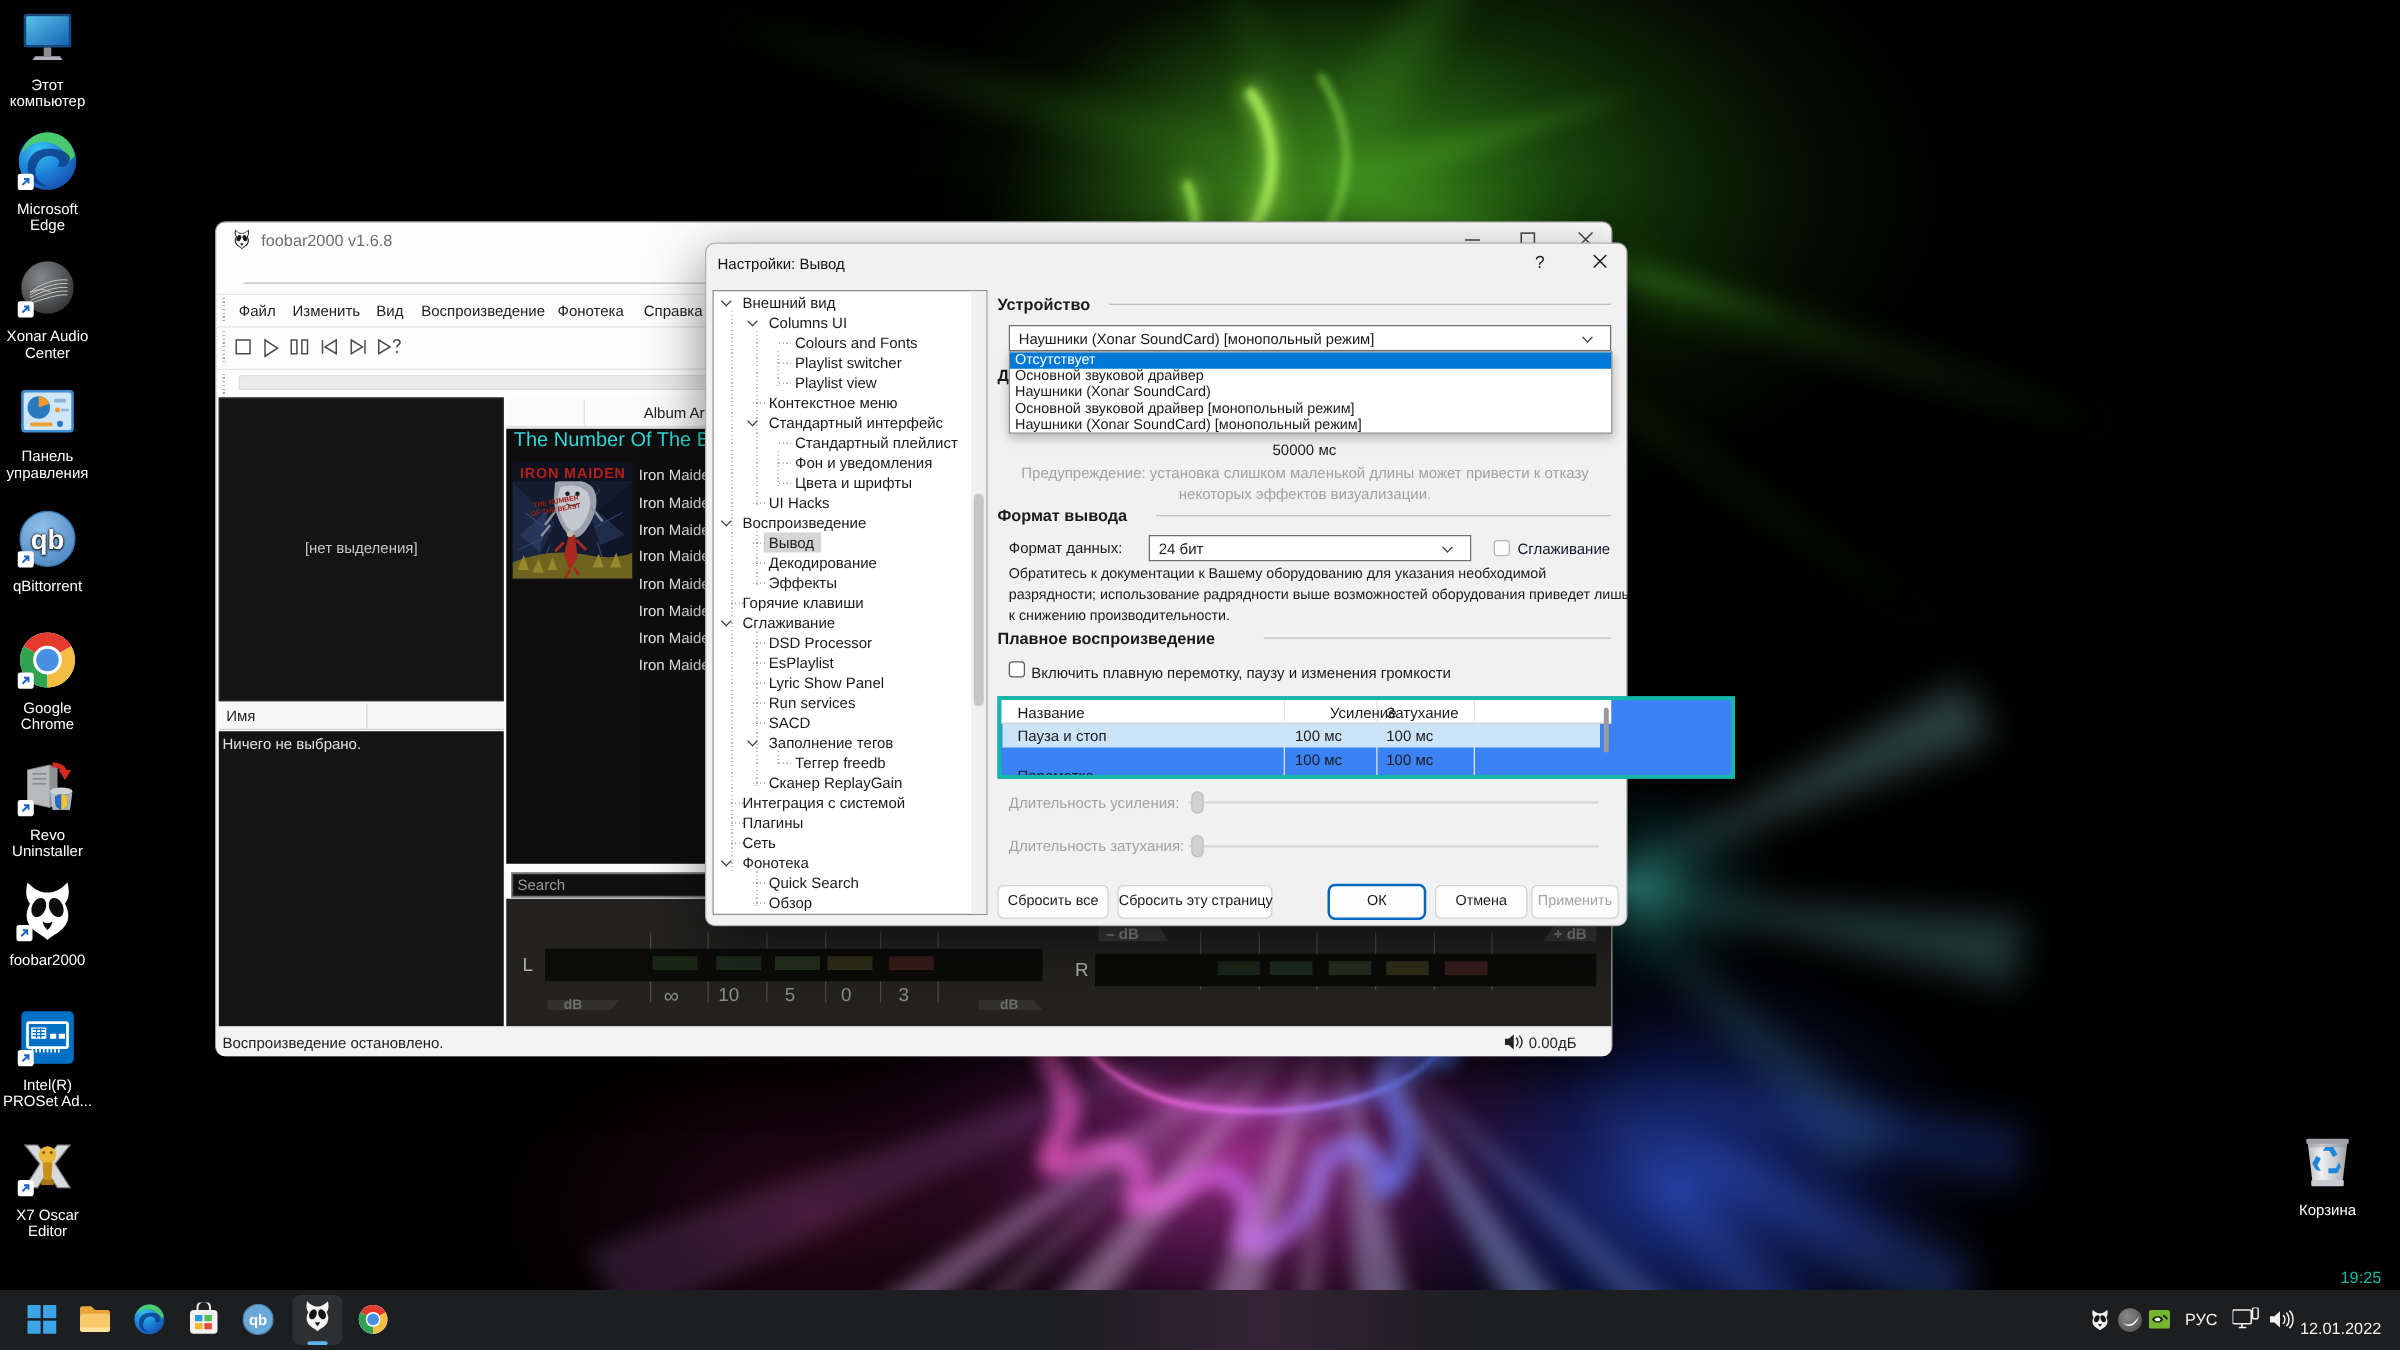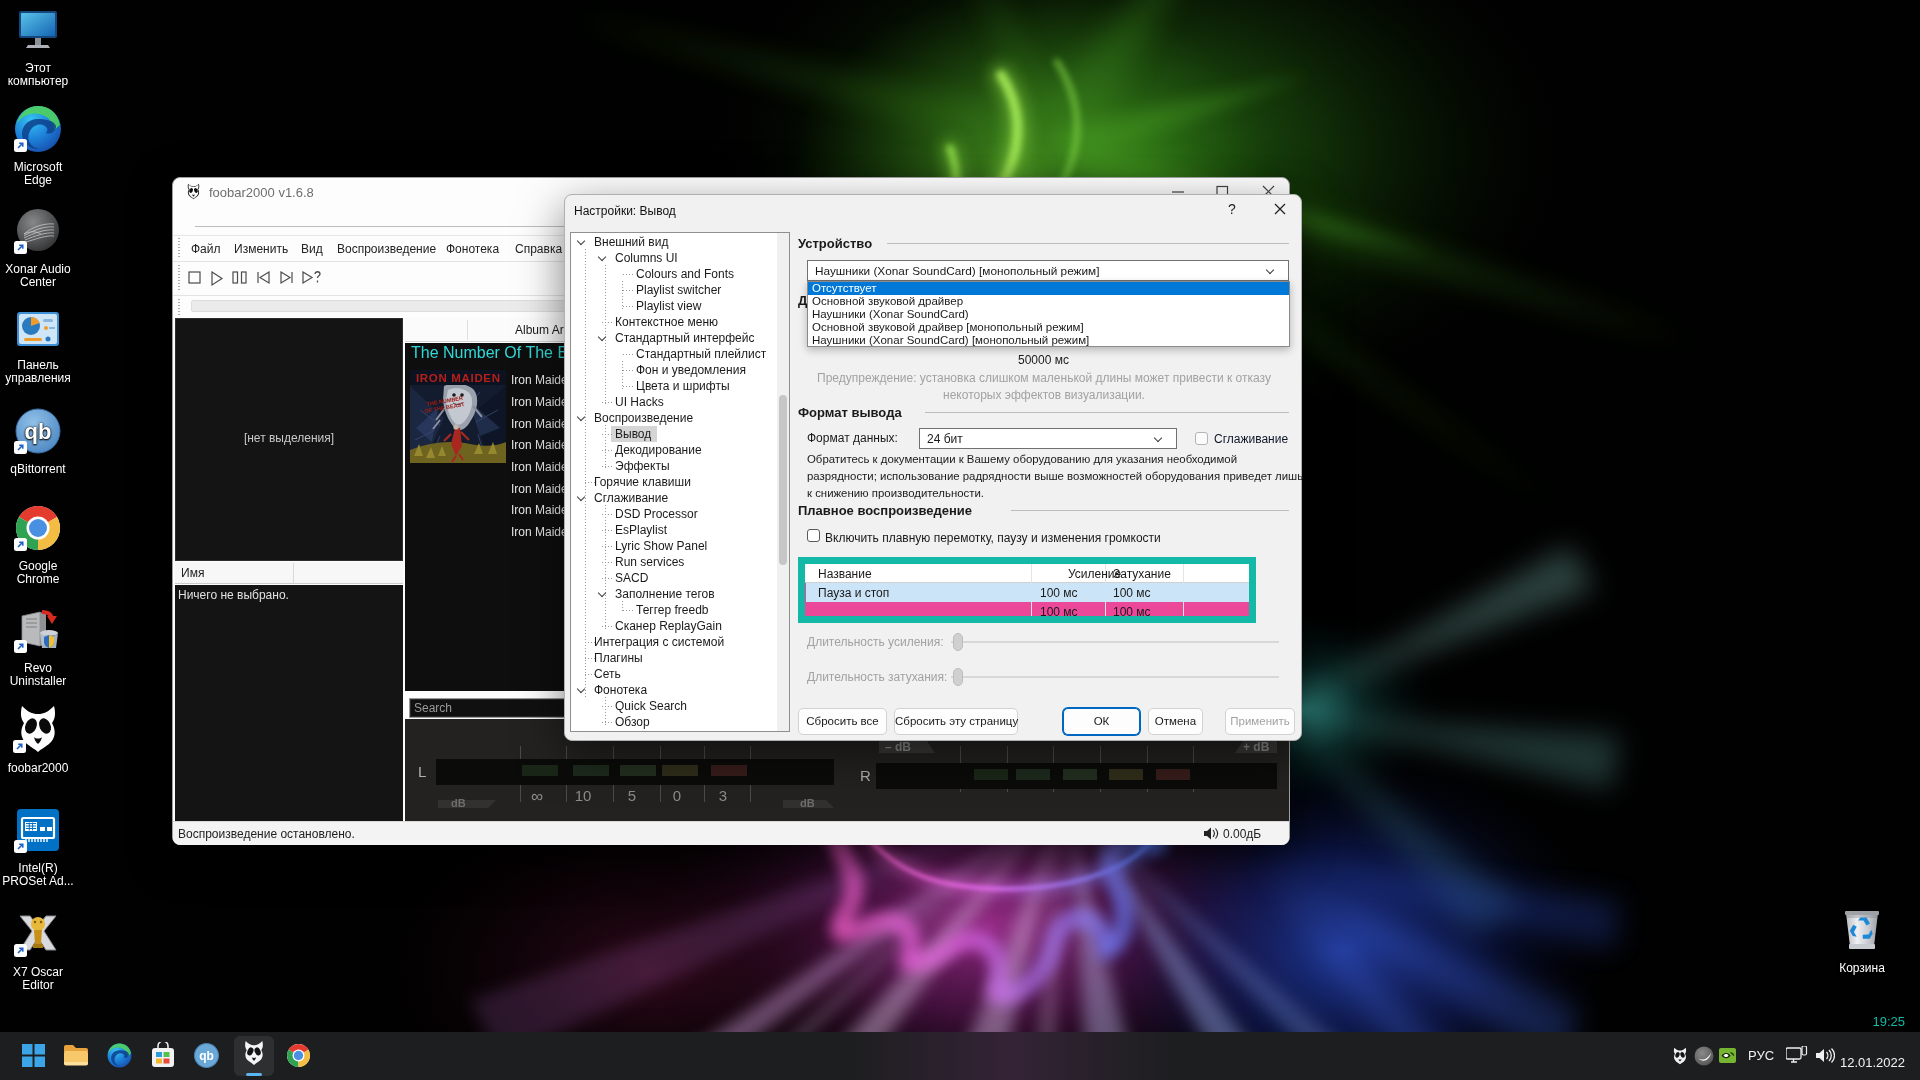--- a/index.html
+++ b/index.html
@@ -568,21 +568,21 @@
     <div class="chv" style="left:590px;top:240px;"></div>
     <div class="b" style="left:630px;top:237px;width:13px;height:13px;background:#fbfbfb;border:1px solid #b4b4b4;border-radius:3px;"></div>
     <div class="b" style="left:649px;top:237px;color:#0f172a;">Сглаживание</div>
     <div class="b" style="left:242px;top:258px;font-size:11.4px;">Обратитесь к документации к Вашему оборудованию для указания необходимой</div>
     <div class="b" style="left:242px;top:275px;font-size:11.4px;">разрядности; использование радрядности выше возможностей оборудования приведет лишь</div>
     <div class="b" style="left:242px;top:292px;font-size:11.4px;">к снижению производительности.</div>
     <div class="b" style="left:233px;top:308px;font-size:13px;font-weight:bold;">Плавное воспроизведение</div>
     <div class="b" style="left:446px;top:315px;width:278px;height:1px;background:#bdbdbd;"></div>
     <div class="b" style="left:242px;top:334px;width:13px;height:13px;background:#fff;border:1px solid #5a5a5a;border-radius:3px;"></div>
     <div class="b" style="left:260px;top:336px;">Включить плавную перемотку, паузу и изменения громкости</div>
-    <div class="b" style="left:233px;top:362px;width:458px;height:66px;background:#ec4899;border:7px solid #14b8a6;overflow:hidden;">
+    <div class="b" style="left:233px;top:362px;width:590px;height:66px;background:#3b82f6;border:3px solid #14b8a6;overflow:hidden;">
       <div class="b" style="left:0;top:0;width:488px;height:19px;background:#fff;border-bottom:1px solid #d0d0d0;"></div>
       <div class="b" style="left:226px;top:0;width:1px;height:63px;background:#e4e4e4;"></div>
       <div class="b" style="left:300px;top:0;width:1px;height:63px;background:#e4e4e4;"></div>
       <div class="b" style="left:378px;top:0;width:1px;height:63px;background:#e4e4e4;"></div>
       <div class="b" style="left:13px;top:3px;">Название</div>
       <div class="b" style="left:235px;top:3px;margin-left:28px;">Усиление</div>
       <div class="b" style="left:308px;top:3px;">Затухание</div>
       <div class="b" style="left:1px;top:19px;width:478px;height:19px;background:#cce4f7;"></div>
       <div class="b" style="left:13px;top:22px;">Пауза и стоп</div>
       <div class="b" style="left:235px;top:22px;">100 мс</div>
@@ -597,21 +597,21 @@
     </div>
     <div class="b" style="left:242px;top:440px;color:#a2a2a2;">Длительность усиления:</div>
     <div class="b" style="left:386px;top:446px;width:328px;height:2px;background:#d8d8d8;"></div>
     <div class="b" style="left:388px;top:438px;width:10px;height:18px;background:#d0d0d0;border:1px solid #bdbdbd;border-radius:5px;"></div>
     <div class="b" style="left:242px;top:475px;color:#a2a2a2;">Длительность затухания:</div>
     <div class="b" style="left:386px;top:481px;width:328px;height:2px;background:#d8d8d8;"></div>
     <div class="b" style="left:388px;top:473px;width:10px;height:18px;background:#d0d0d0;border:1px solid #bdbdbd;border-radius:5px;"></div>
     <div class="btn" style="left:233px;top:513px;width:89px;">Сбросить все</div>
     <div class="btn" style="left:329px;top:513px;width:124px;">Сбросить эту страницу</div>
     <div class="btn" style="left:498px;top:513px;width:77px;box-shadow:0 0 0 1px #0067c0;border-color:#0067c0;">ОК</div>
-    <div class="btn" style="left:583px;top:513px;width:55px;">Отмена</div>
+    <div class="btn" style="left:583px;top:513px;width:74px;">Отмена</div>
     <div class="btn" style="left:660px;top:513px;width:70px;color:#a2a2a2;">Применить</div>
   </div>
   <div id="taskbar">
     <div style="position:absolute;left:850px;top:0;width:320px;height:48px;background:linear-gradient(90deg,rgba(90,40,90,0) 0%,rgba(120,50,120,0.25) 50%,rgba(60,40,110,0) 100%);"></div>
     <svg style="position:absolute;left:21px;top:11px;" width="25" height="25" viewBox="0 0 25 25">
       <rect x="1" y="1" width="10.5" height="10.5" fill="#3ca5e8"></rect>
         <rect x="13.5" y="1" width="10.5" height="10.5" fill="#3ca5e8"></rect>
       <rect x="1" y="13.5" width="10.5" height="10.5" fill="#3ca5e8"></rect>
         <rect x="13.5" y="13.5" width="10.5" height="10.5" fill="#3ca5e8"></rect>
     </svg>

